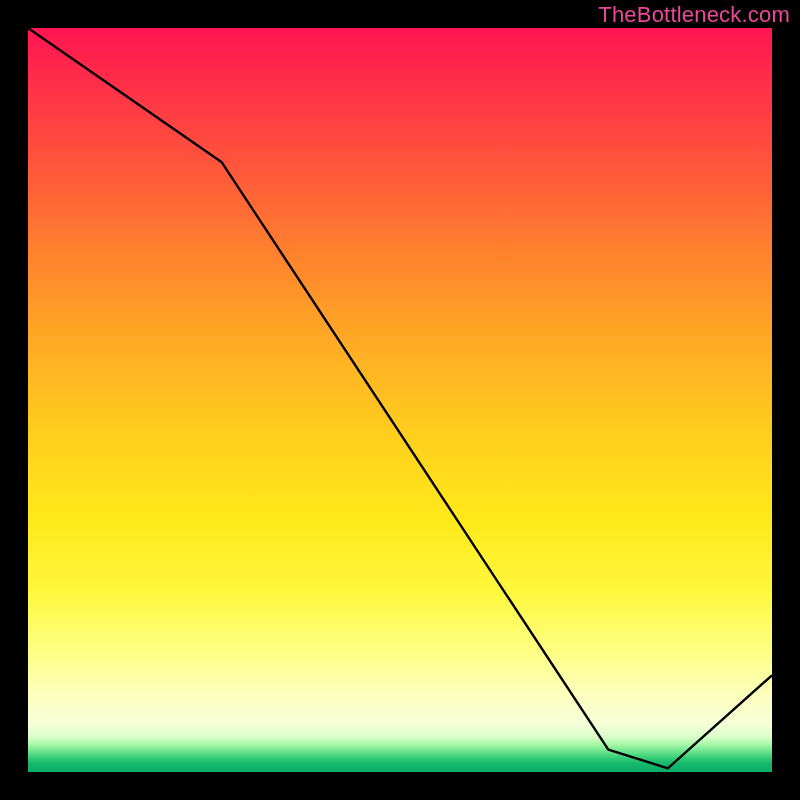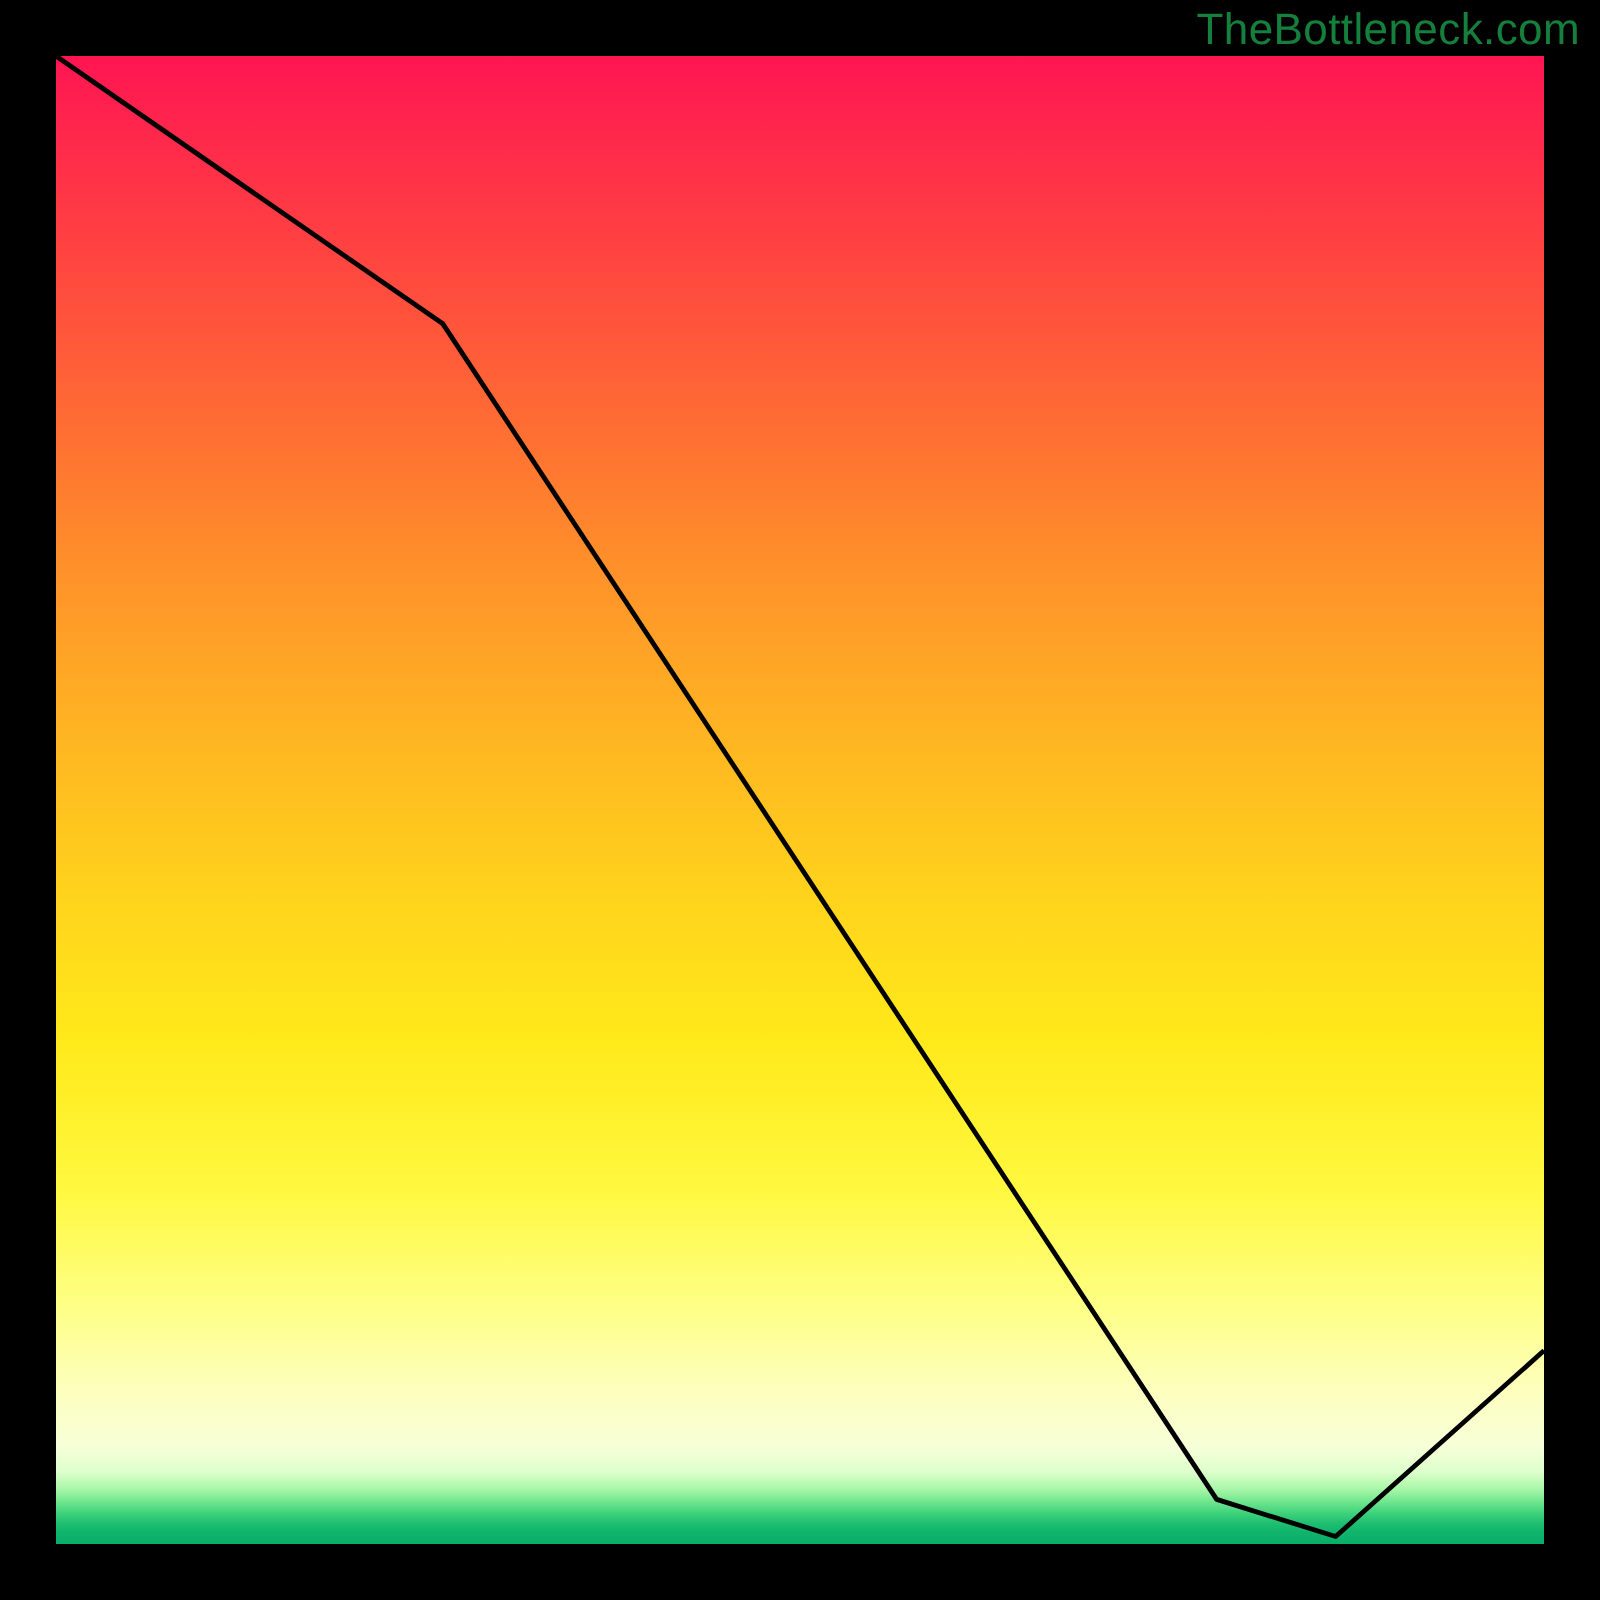--- a/index.html
+++ b/index.html
@@ -12,21 +12,21 @@
   }
   .chart-wrap {
     position: relative;
     width: 800px;
     height: 800px;
   }
   .watermark {
     position: absolute;
     top: 2px;
     right: 10px;
-    color: #15803d;
+    color: #ec4899;
     font-family: Arial, Helvetica, sans-serif;
     font-size: 22px;
     letter-spacing: 0.2px;
   }
   .plot-frame {
     position: absolute;
     left: 28px;
     top: 28px;
     width: 744px;
     height: 744px;

